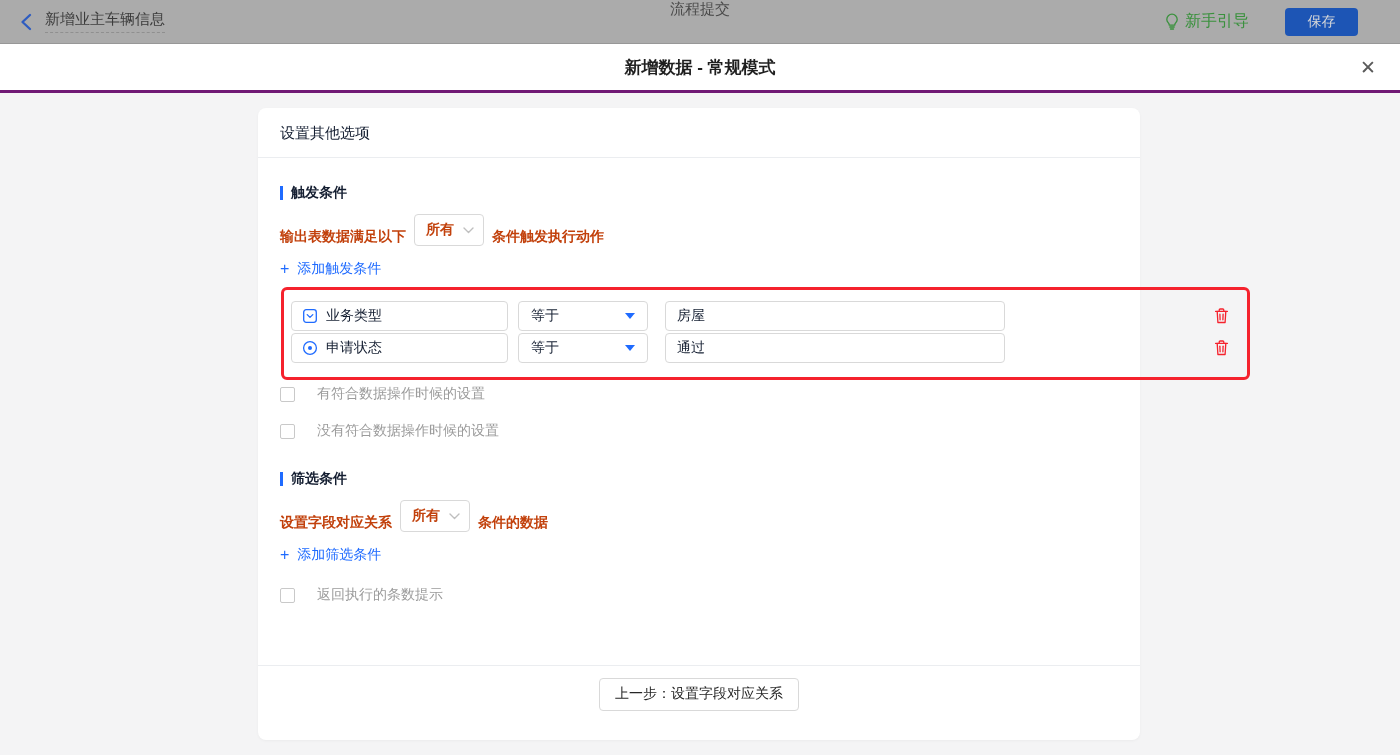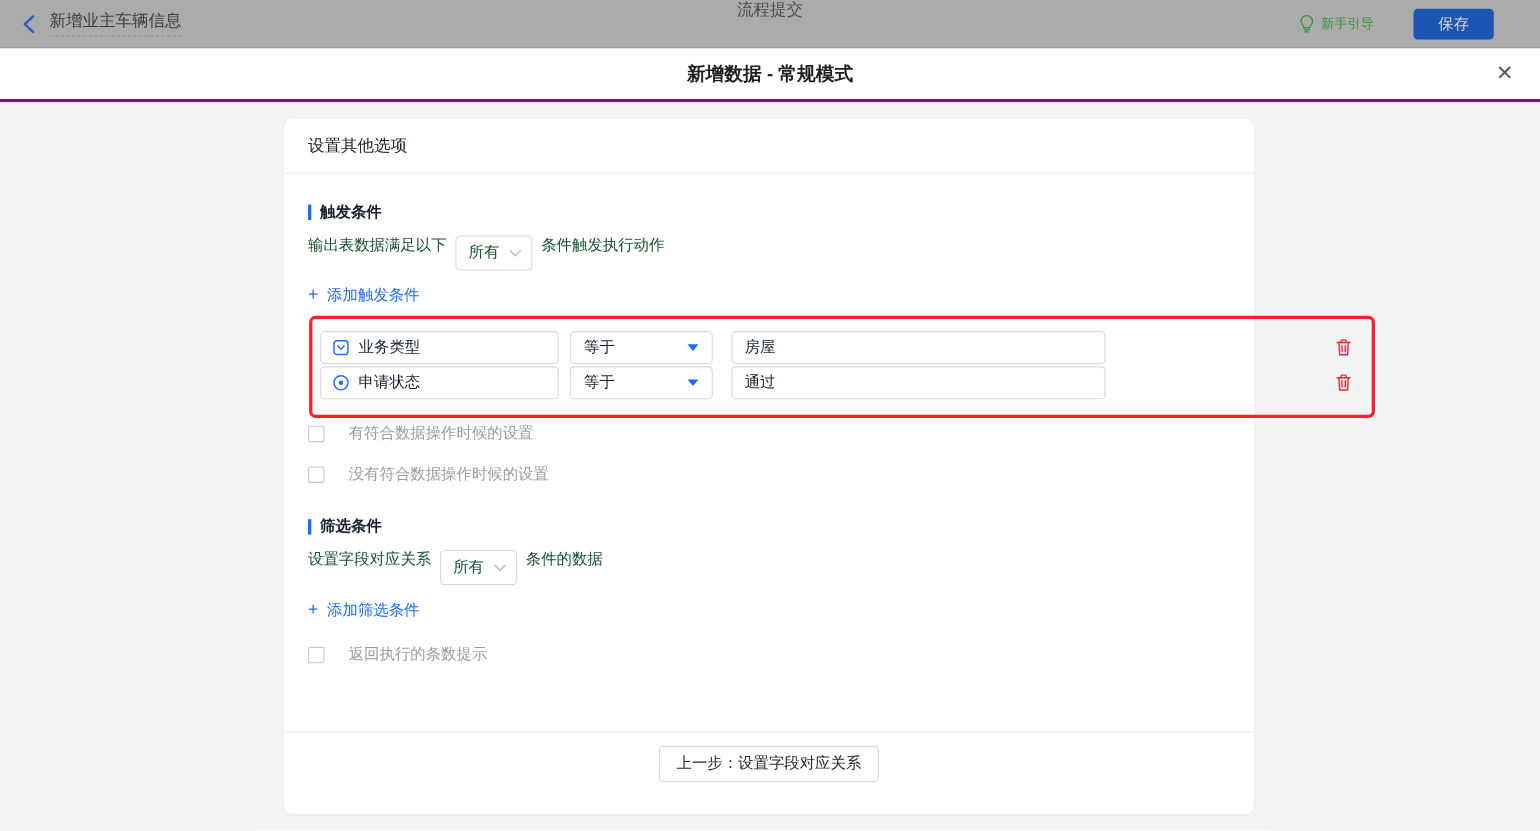--- a/index.html
+++ b/index.html
@@ -9,21 +9,21 @@
 
   
   .topbar { position:absolute; top:0; left:0; width:1400px; height:44px; background:#ababab;
             border-bottom:1px solid #979797; display:flex; padding:0 42px 0 20px; }
   .topbar-left { display:flex; align-items:center; gap:12px; }
   .back-btn { display:flex; align-items:center; cursor:pointer; }
   .tb-title { font-size:15px; color:#3c3c3c; font-weight:500; padding-bottom:3px;
               border-bottom:1px dashed #8f8f8f; }
   .tb-center { position:absolute; left:50%; transform:translateX(-50%); font-size:15px; color:#4a4a4a; }
   .topbar-right { margin-left:auto; display:flex; align-items:center; gap:36px; }
-  .guide { display:flex; align-items:center; gap:6px; color:#3a913d; font-size:12px; cursor:pointer; }
+  .guide { display:flex; align-items:center; gap:6px; color:#3a913d; font-size:16px; cursor:pointer; }
   .save-btn { width:73px; height:28px; background:#1d55b5; color:#d9d9d9; border:none;
               border-radius:4px; font-size:14px; cursor:pointer; }
 
   
   .modal-header { position:absolute; top:44px; left:0; width:1400px; height:49px; background:#fff;
                   border-bottom:3px solid #701a75; }
   .modal-title { position:absolute; left:50%; top:50%; transform:translate(-50%,-50%);
                  font-size:17px; font-weight:600; color:#1f1f1f; }
   .modal-close { position:absolute; right:24px; top:50%; transform:translateY(-50%);
                  font-size:19px; color:#5a5a5a; cursor:pointer; line-height:1; }
@@ -32,21 +32,21 @@
   
   .card { position:absolute; left:258px; top:15px; width:882px; height:632px; background:#fff;
           border-radius:8px; box-shadow:0 1px 3px rgba(0,0,0,0.04); }
   .card-header { height:50px; line-height:50px; padding:0 22px; font-size:15px; color:#141e31;
                  border-bottom:1px solid #ebedf0; }
   .card-content { padding:26px 22px 0 22px; }
 
   .section-title { display:flex; align-items:center; font-size:14px; font-weight:700; color:#141e31; }
   .section-bar { width:3px; height:14px; background:#1f6bff; margin-right:8px; }
 
-  .sentence { display:flex; align-items:flex-start; margin-top:12px; height:32px; gap:8px; color:#14532d; }
+  .sentence { display:flex; align-items:flex-end; margin-top:12px; height:32px; gap:8px; color:#c2410c;font-weight:bold; }
   .mini-select { display:flex; align-items:center; justify-content:space-between; width:70px; height:32px;
                  border:1px solid #d9d9d9; border-radius:4px; background:#fff; padding:0 9px 0 11px;
                  cursor:pointer; }
 
   .add-link { display:flex; align-items:center; gap:8px; margin-top:14px; color:#1f6bff;
               font-size:14px; cursor:pointer; width:max-content; }
   .add-plus { font-size:16px; line-height:1; }
 
   
   .annotation-box { margin-top:9px; margin-left:1px; width:969px; border:3px solid #f5222d;

